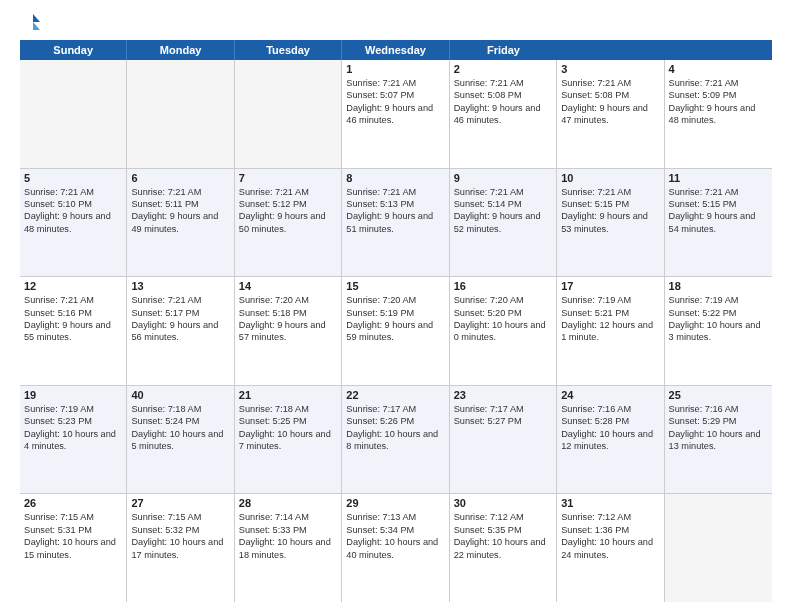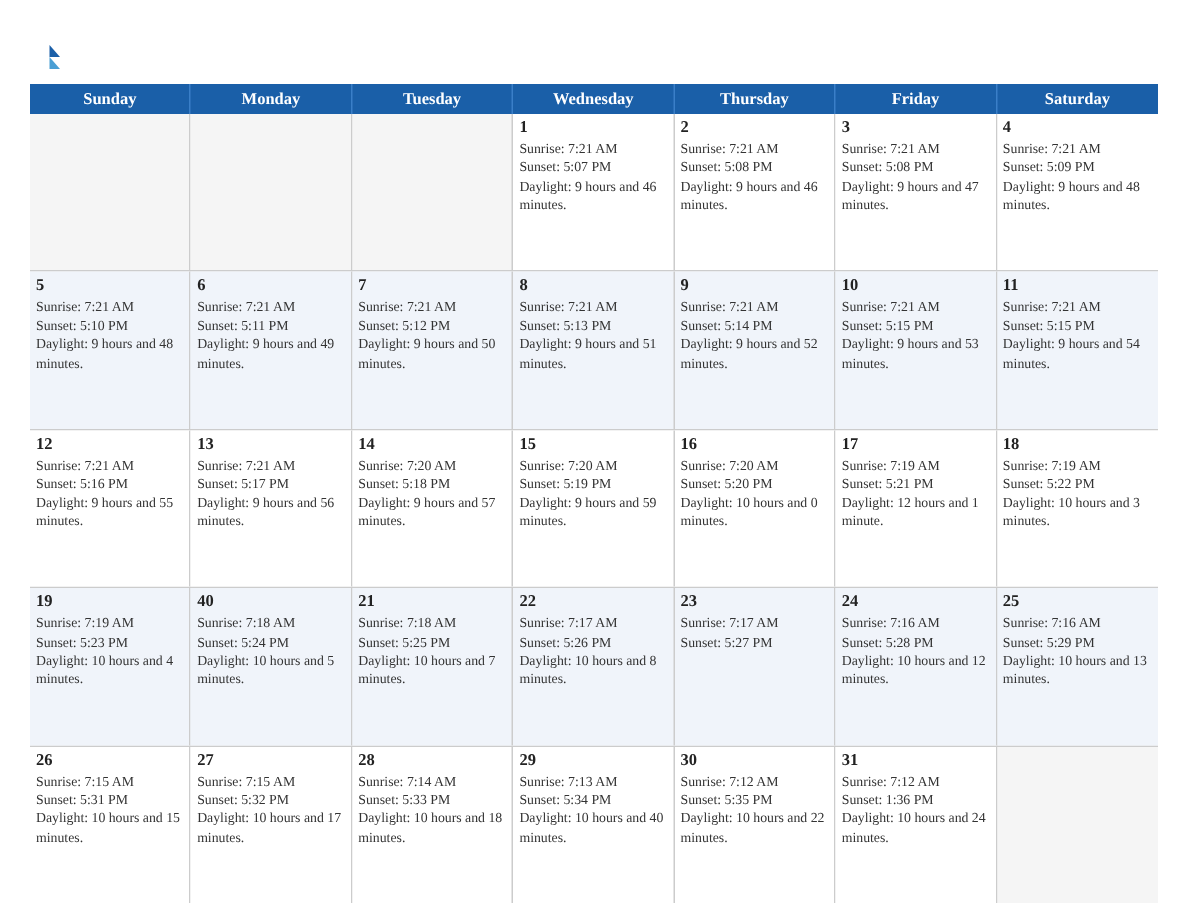--- a/index.html
+++ b/index.html
@@ -6,24 +6,23 @@
     body {
       font-family: Arial, sans-serif;
       background: #fff;
       width: 792px;
       height: 612px;
       overflow: hidden;
     }
     .page {
       width: 792px;
       height: 612px;
-      padding: 28px 20px 10px 20px;
+      padding: 12px 20px 10px 20px;
       display: flex;
       flex-direction: column;
-      font-family: Liberation Serif, serif;
     }
     .header {
       display: flex;
       justify-content: space-between;
       align-items: flex-start;
       margin-bottom: 6px;
     }
     .logo {
       display: flex;
       align-items: center;
@@ -127,23 +126,21 @@
       <h2></h2>
     </div>
   </div>
 
   <div class="calendar">
     <div class="cal-header-row">
     <div class="cal-header-cell">Sunday</div>
         <div class="cal-header-cell">Monday</div>
         <div class="cal-header-cell">Tuesday</div>
         <div class="cal-header-cell">Wednesday</div>
-        <div class="cal-header-cell">Thursday</div>
         <div class="cal-header-cell">Friday</div>
-        <div class="cal-header-cell">Saturday</div>
       </div>
     <div class="cal-body">
     <div class="cal-week">
           <div class="cal-cell empty"></div>
           <div class="cal-cell empty"></div>
           <div class="cal-cell empty"></div>
           <div class="cal-cell">
             <div class="day-number">1</div>
             <div class="cell-text">Sunrise: 7:21 AM</div>
             <div class="cell-text">Sunset: 5:07 PM</div>

